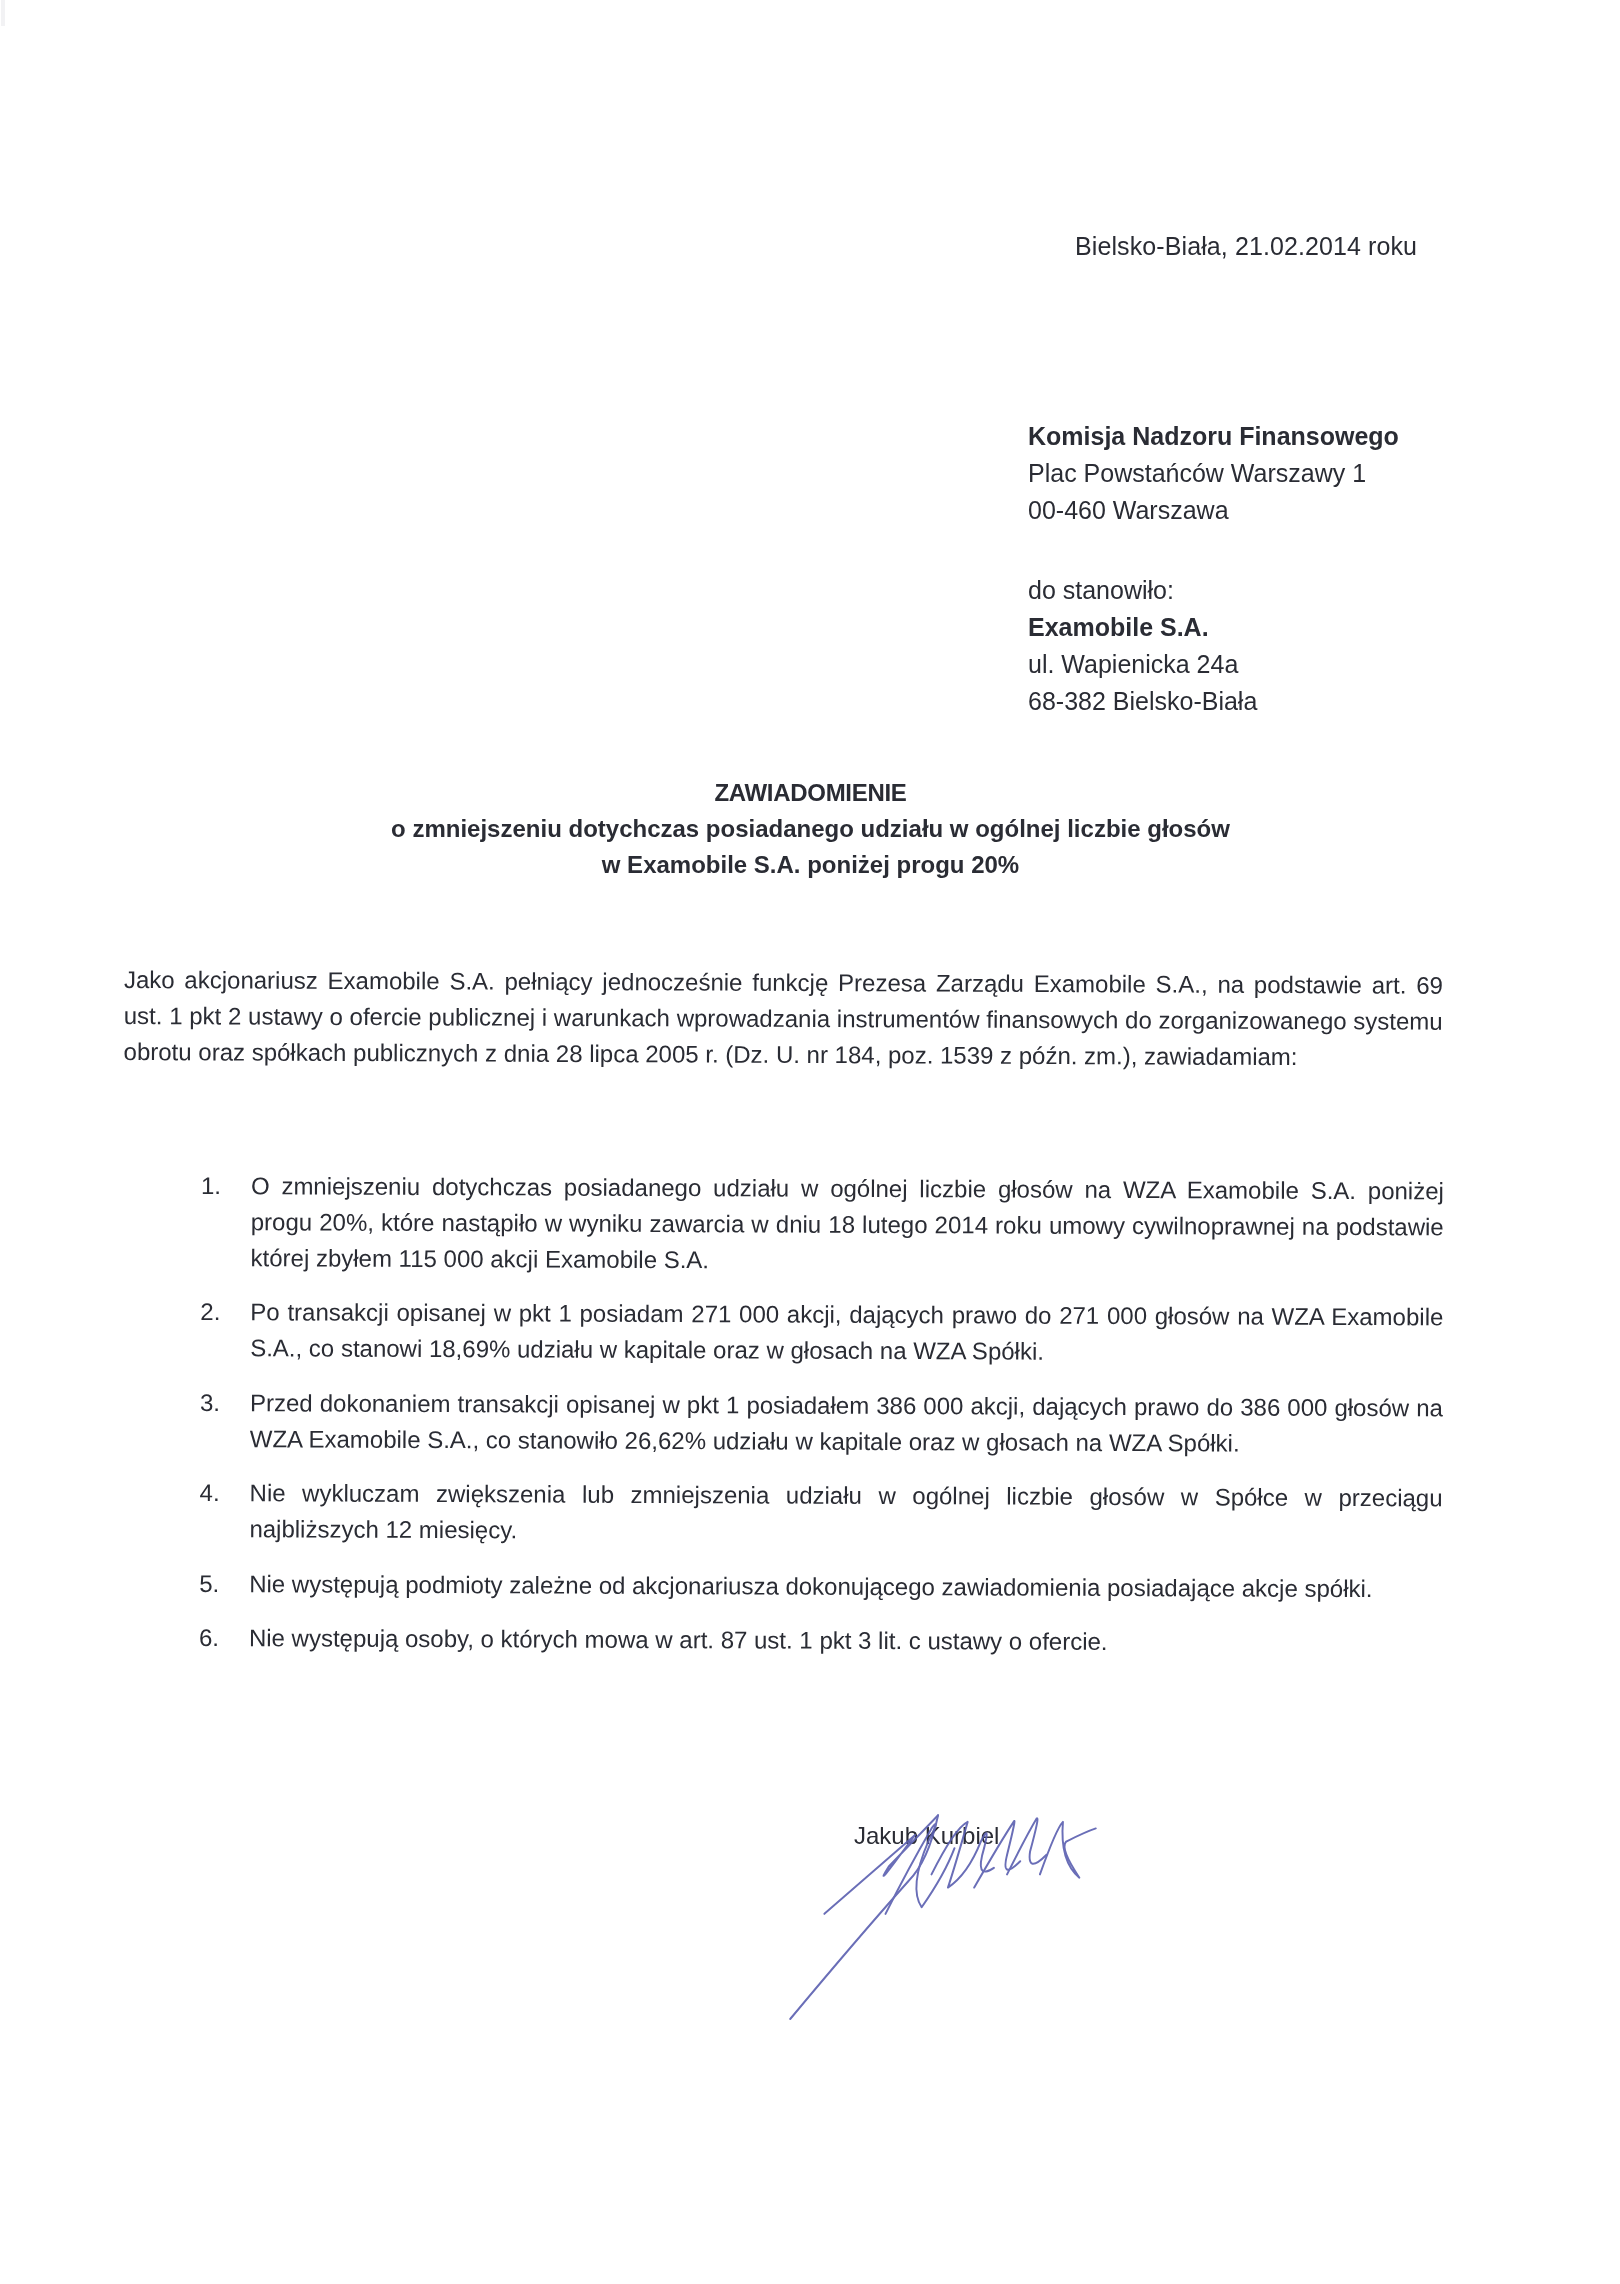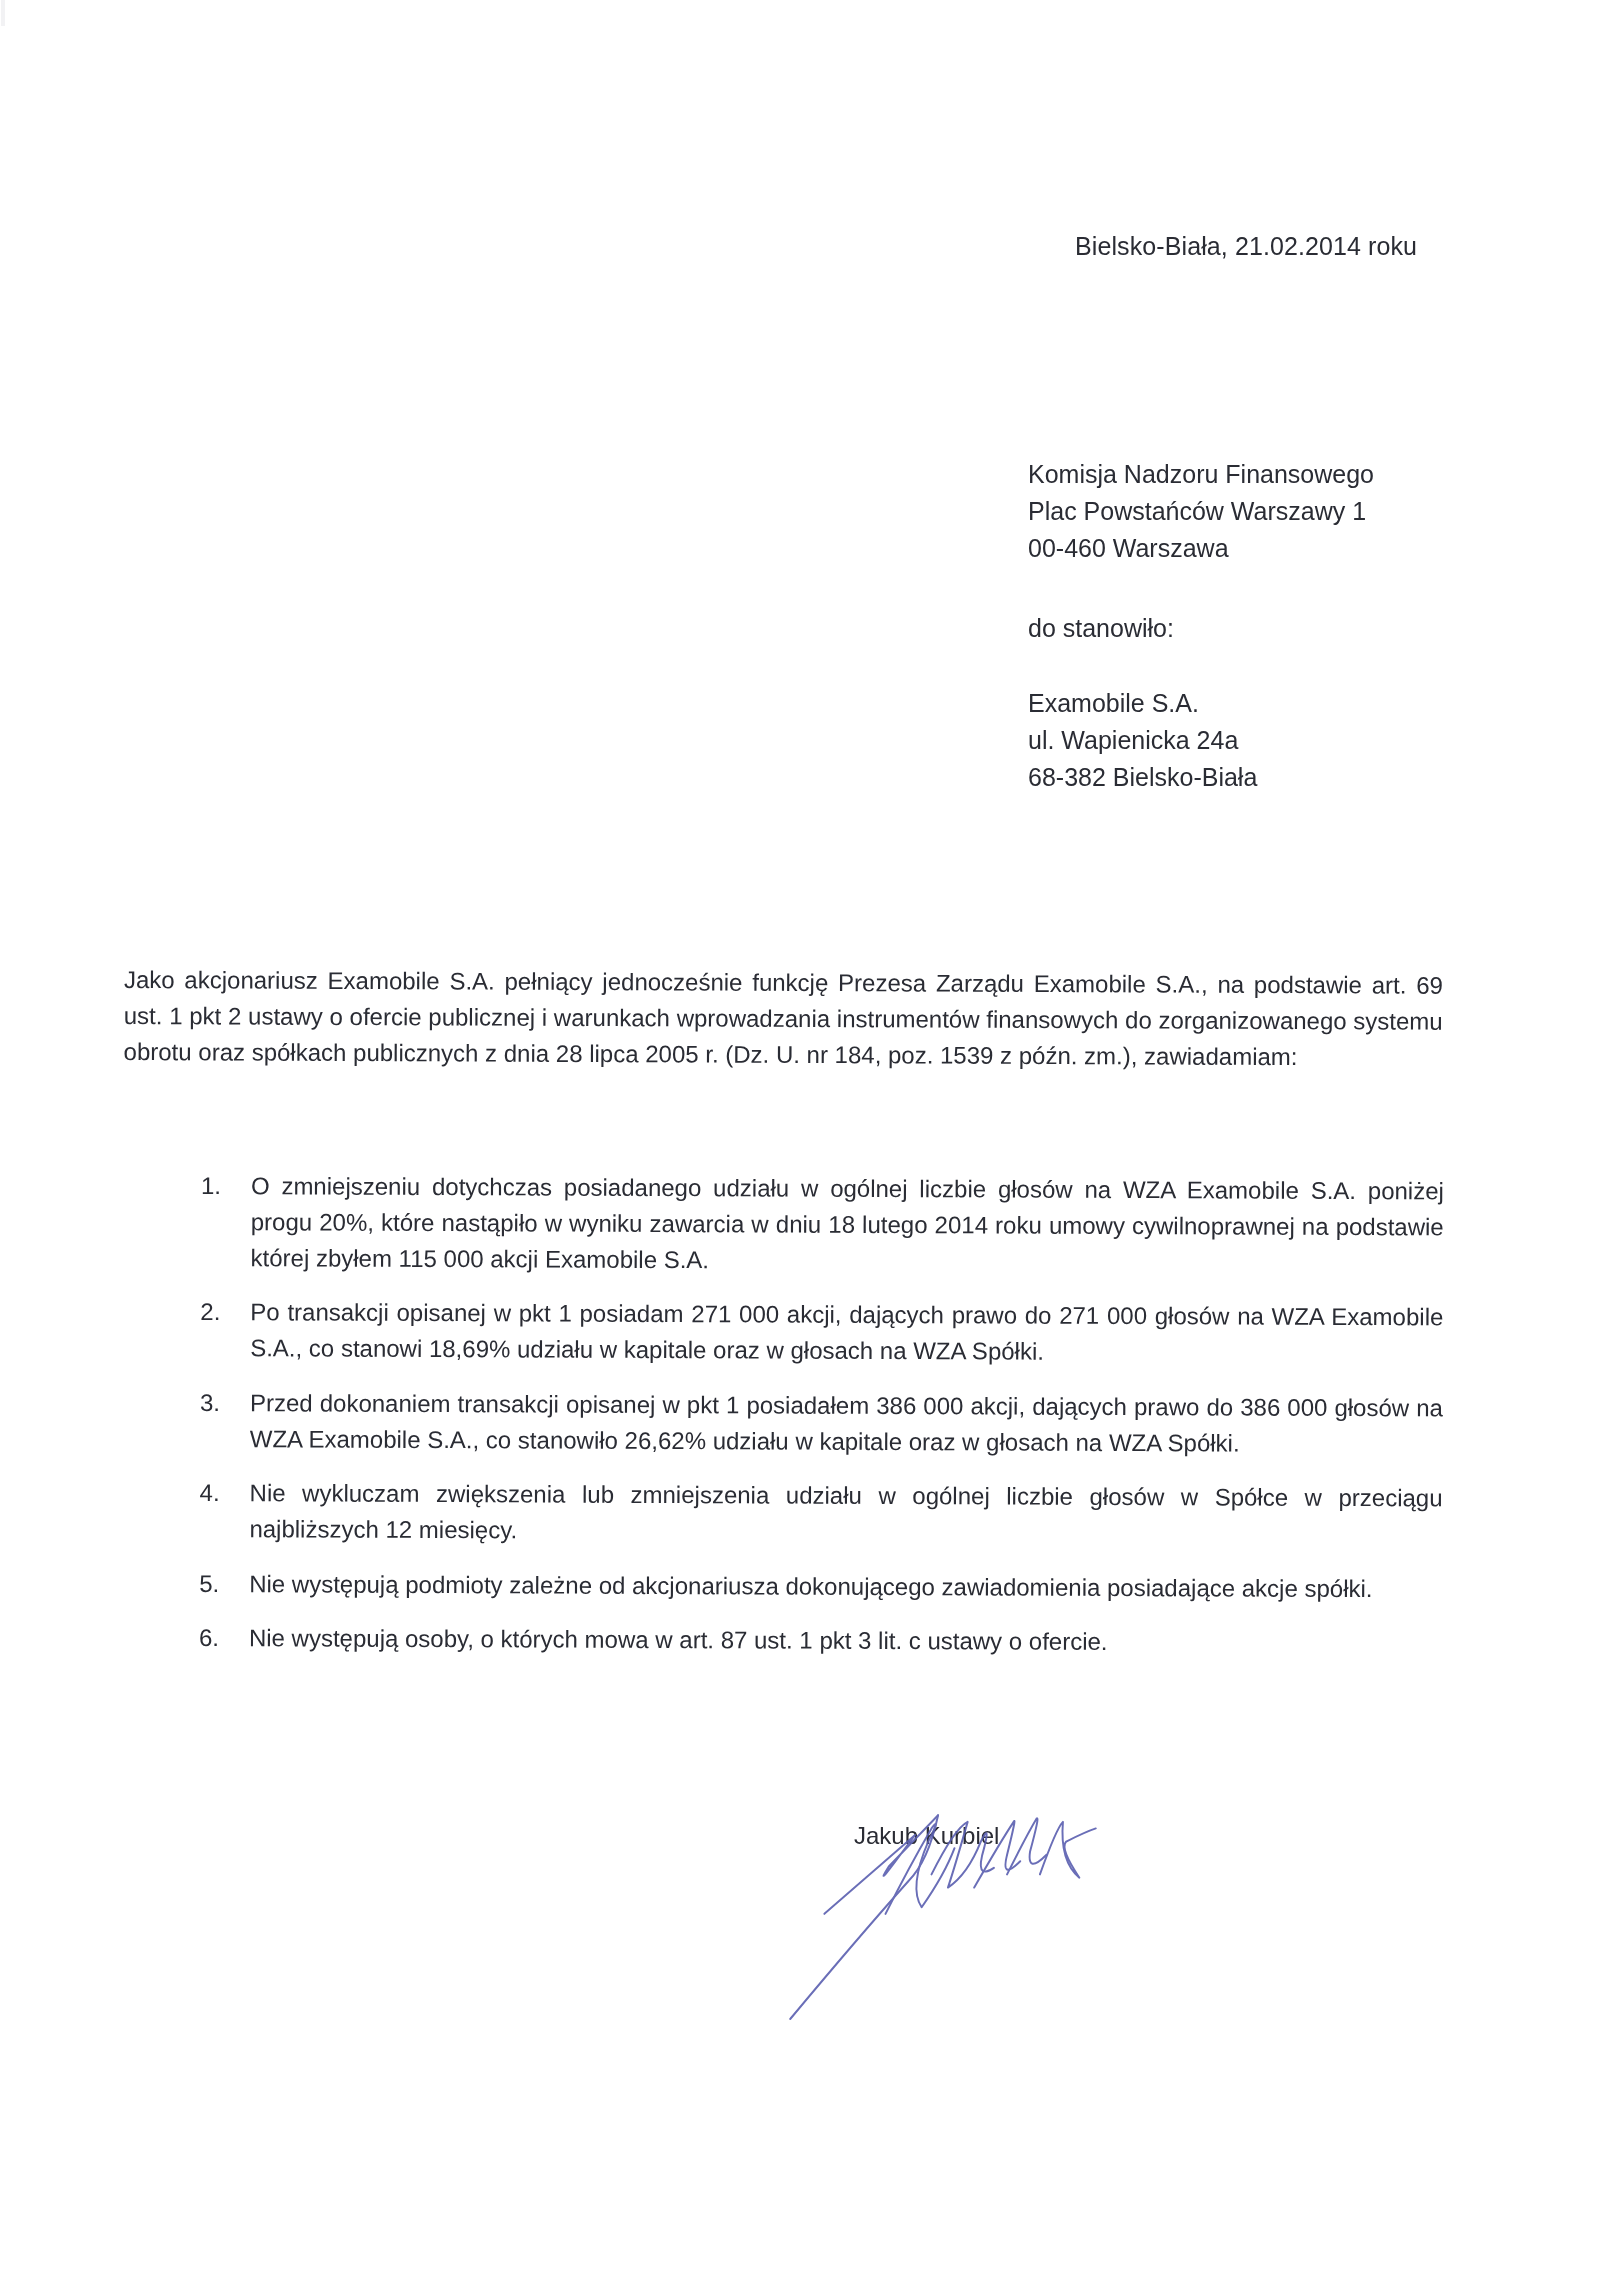--- a/index.html
+++ b/index.html
@@ -30,21 +30,21 @@
     letter-spacing: 0.1px;
     white-space: nowrap;
   }
   .address-block {
     position: absolute;
     left: 1028px;
     top: 418px;
     font-size: 25px;
     line-height: 37px;
   }
-  .address-block .bold { font-weight: normal; margin-top: 38px; }
+  .address-block .bold { font-weight: bold; }
   .address-block .gap { height: 43px; }
   .title-block {
     position: absolute;
     left: 0;
     width: 1621px;
     top: 775px;
     text-align: center;
     font-size: 24px;
     font-weight: bold;
     line-height: 36px;
@@ -129,20 +129,25 @@
     <div class="bold">Komisja Nadzoru Finansowego</div>
     <div>Plac Powstańców Warszawy 1</div>
     <div>00-460 Warszawa</div>
     <div class="gap"></div>
     <div>do stanowiło:</div>
     <div class="bold">Examobile S.A.</div>
     <div>ul. Wapienicka 24a</div>
     <div>68-382 Bielsko-Biała</div>
   </div>
 
+  <div class="title-block">
+    <div class="main-title">ZAWIADOMIENIE</div>
+    <div>o zmniejszeniu dotychczas posiadanego udziału w ogólnej liczbie głosów</div>
+    <div>w Examobile S.A. poniżej progu 20%</div>
+  </div>
 
   <div class="intro">Jako akcjonariusz Examobile S.A. pełniący jednocześnie funkcję Prezesa Zarządu Examobile S.A., na podstawie art. 69 ust. 1 pkt 2 ustawy o ofercie publicznej i warunkach wprowadzania instrumentów finansowych do zorganizowanego systemu obrotu oraz spółkach publicznych z dnia 28 lipca 2005 r. (Dz. U. nr 184, poz. 1539 z późn. zm.), zawiadamiam:</div>
 
   <ol class="points">
     <li>
       <span class="num">1.</span>
       <span>O zmniejszeniu dotychczas posiadanego udziału w ogólnej liczbie głosów na WZA Examobile S.A. poniżej progu 20%, które nastąpiło w wyniku zawarcia w dniu 18 lutego 2014 roku umowy cywilnoprawnej na podstawie której zbyłem 115 000 akcji Examobile S.A.</span>
     </li>
     <li>
       <span class="num">2.</span>

